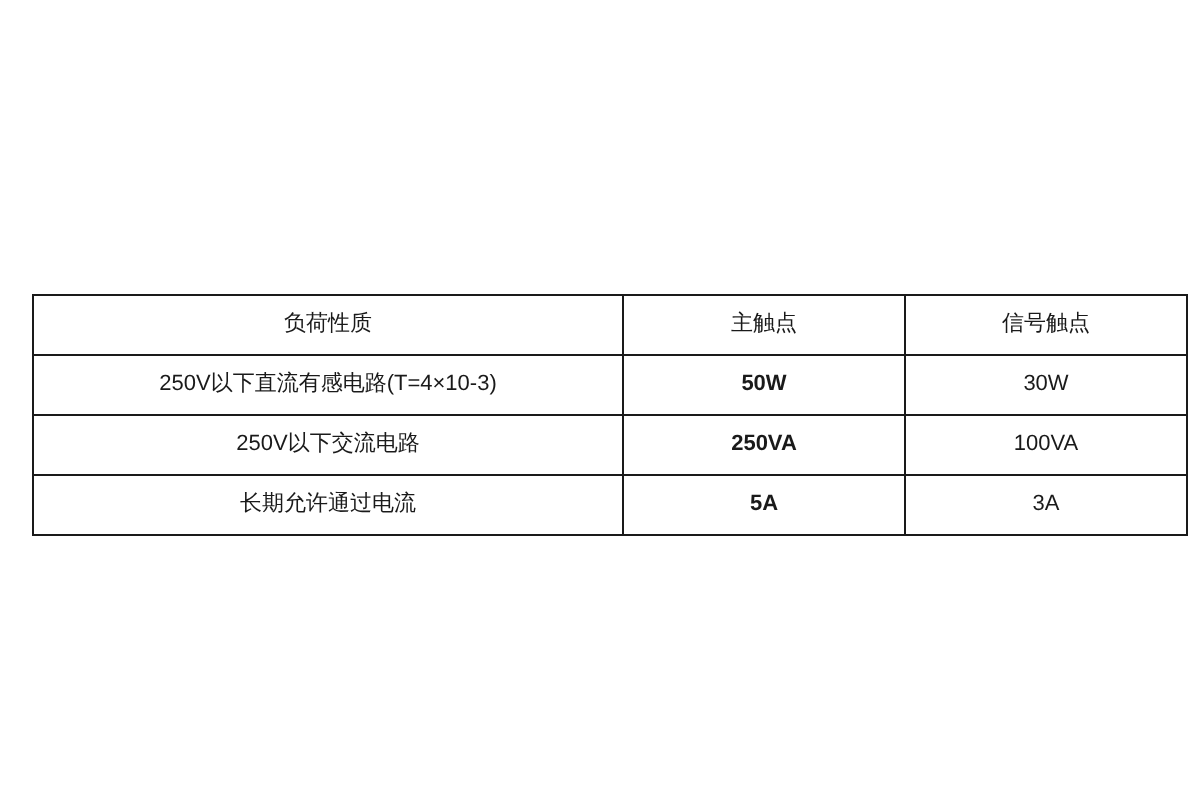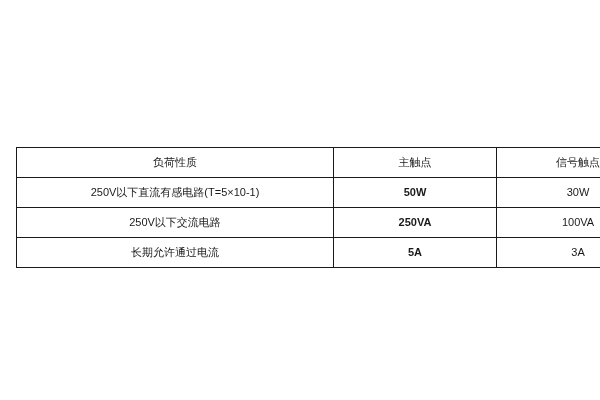--- a/index.html
+++ b/index.html
@@ -23,21 +23,21 @@
     position: absolute;
     left: 16px;
     top: 147px;
     width: 568px;
     border-collapse: collapse;
     table-layout: fixed;
   }
   .spec-table td {
     border: 1px solid #1a1a1a;
     height: 29px;
-    padding: 0 12px;
+    padding: 0 1px;
     text-align: center;
     vertical-align: middle;
     font-size: 11px;
     color: #1a1a1a;
     line-height: 1.2;
     white-space: nowrap;
     overflow: hidden;
   }
   .col-desc { width: 292px; }
   .col-main { width: 138px; font-weight: bold; }
@@ -51,21 +51,21 @@
 
 <div class="page">
   <table class="spec-table">
     <tbody>
       <tr class="header-row">
         <td class="col-desc">负荷性质</td>
         <td class="col-main">主触点</td>
         <td class="col-sig">信号触点</td>
       </tr>
       <tr>
-        <td class="col-desc">250V以下直流有感电路(T=5×10-1)</td>
+        <td class="col-desc">250V以下直流有感电路(T=4×10-3)</td>
         <td class="col-main">50W</td>
         <td class="col-sig">30W</td>
       </tr>
       <tr>
         <td class="col-desc">250V以下交流电路</td>
         <td class="col-main">250VA</td>
         <td class="col-sig">100VA</td>
       </tr>
       <tr>
         <td class="col-desc">长期允许通过电流</td>

